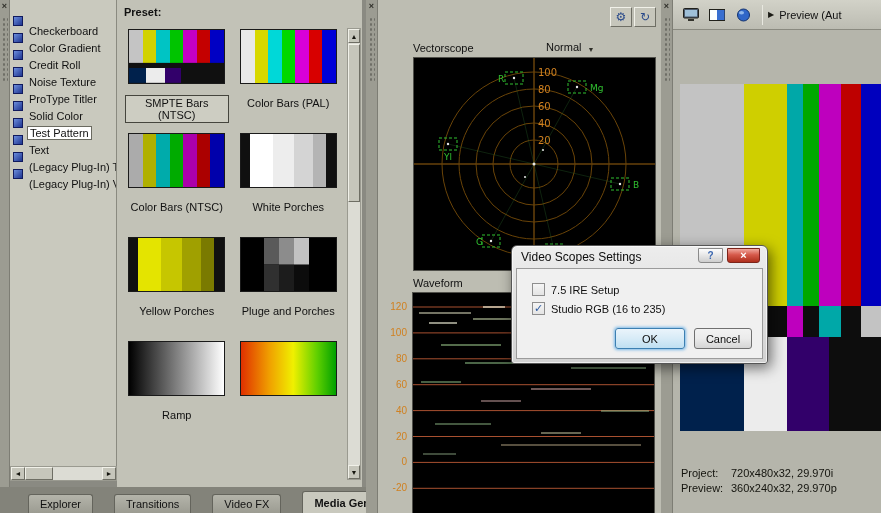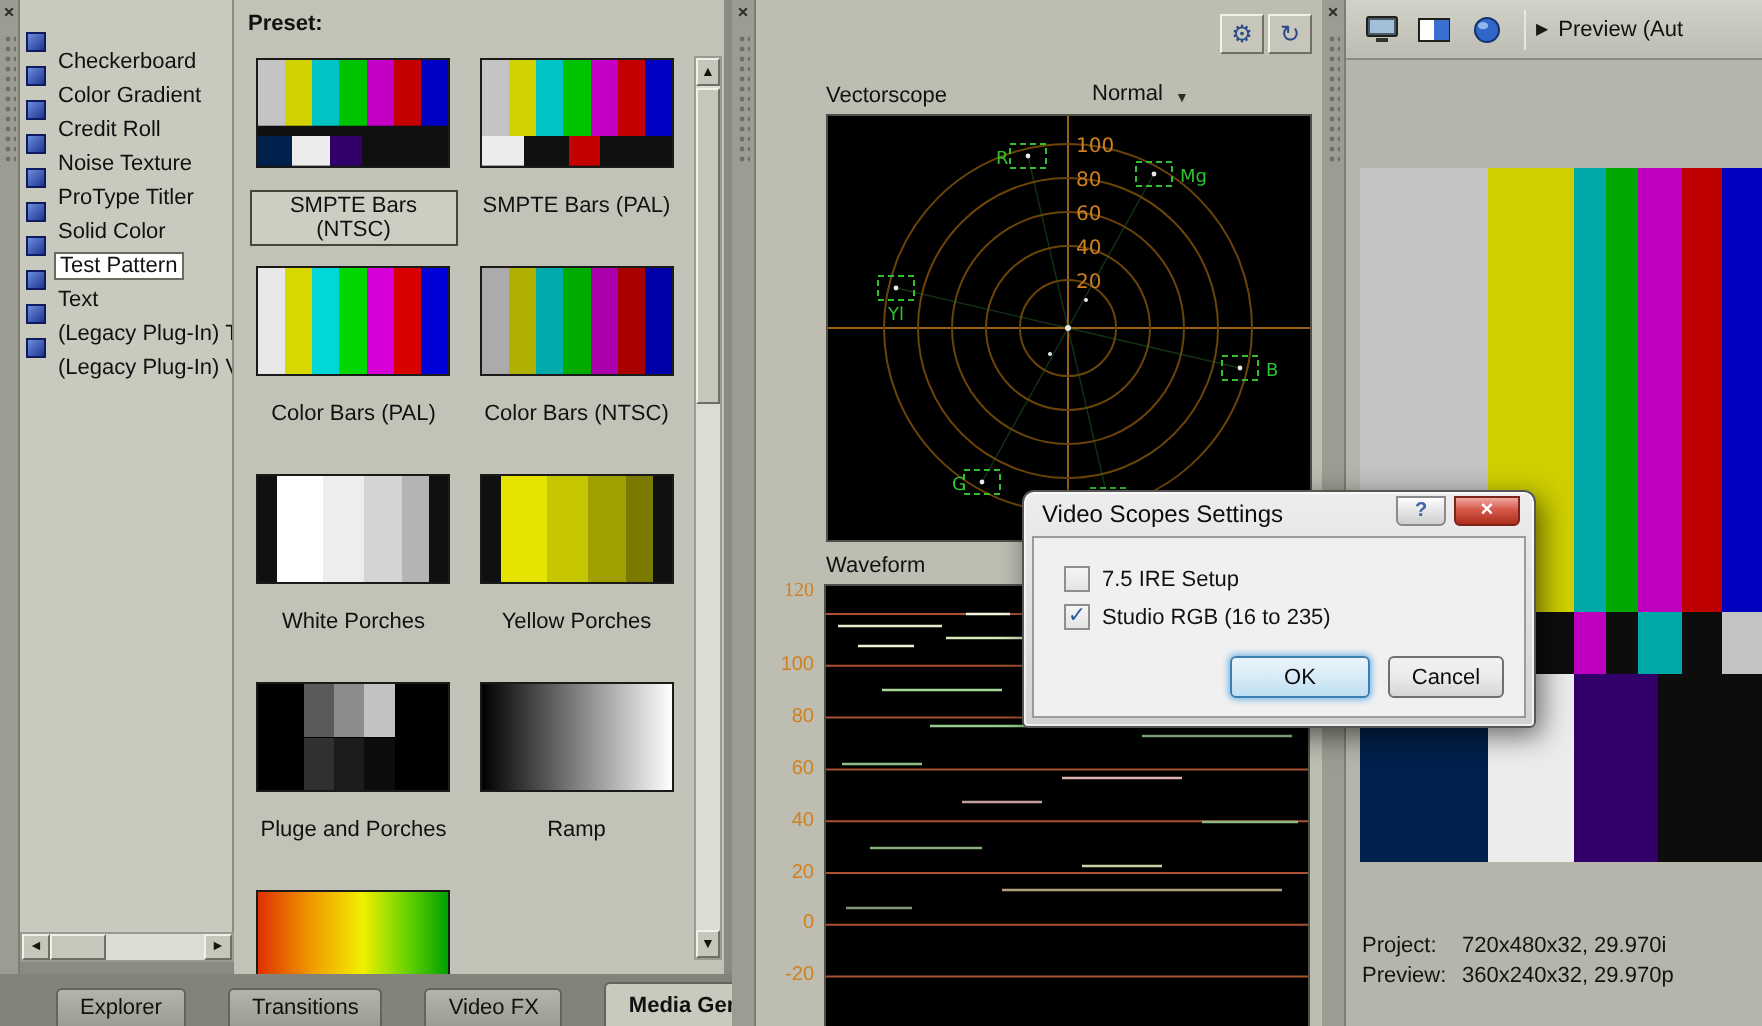--- a/index.html
+++ b/index.html
@@ -186,21 +186,20 @@
   <div class="hscroll">
     <span class="sb-btn">◄</span>
     <span class="sb-thumb-h"></span>
     <span class="sb-btn sb-right">►</span>
   </div>
 
   <div class="preset-panel">
     <div class="preset-title">Preset:</div>
     <div class="preset-grid">
         <div class="preset-cell"><div class="thumb th-smpte-ntsc"></div><div class="preset-label sel">SMPTE Bars (NTSC)</div></div>
-        <div class="preset-cell"><div class="thumb th-smpte-pal"></div><div class="preset-label">SMPTE Bars (PAL)</div></div>
         <div class="preset-cell"><div class="thumb th-bars-pal"></div><div class="preset-label">Color Bars (PAL)</div></div>
         <div class="preset-cell"><div class="thumb th-bars-ntsc"></div><div class="preset-label">Color Bars (NTSC)</div></div>
         <div class="preset-cell"><div class="thumb th-white-porches"></div><div class="preset-label">White Porches</div></div>
         <div class="preset-cell"><div class="thumb th-yellow-porches"></div><div class="preset-label">Yellow Porches</div></div>
         <div class="preset-cell"><div class="thumb th-pluge"></div><div class="preset-label">Pluge and Porches</div></div>
         <div class="preset-cell"><div class="thumb th-ramp"></div><div class="preset-label">Ramp</div></div>
         <div class="preset-cell">
           <div class="thumb th-gradient"></div>
         </div>
       </div>
@@ -284,21 +283,21 @@
             <circle cx="77" cy="183" r="1.2" class="vs-dot"></circle>
           </g>
         <circle class="vs-dot" cx="120" cy="106" r="1.5"></circle>
         <circle class="vs-dot" cx="129" cy="92" r="1"></circle>
         <circle class="vs-dot" cx="111" cy="119" r="1"></circle>
       </svg>
     </div>
 
     <div class="wf-label">Waveform</div>
     <div class="wf-gutter">
-        <div class="wf-scale-label" style="top: 290px; font-family: Liberation Serif, serif;">120</div>
+        <div class="wf-scale-label" style="top: 301px;">120</div>
         <div class="wf-scale-label" style="top: 326.9px;">100</div>
         <div class="wf-scale-label" style="top: 352.8px;">80</div>
         <div class="wf-scale-label" style="top: 378.7px;">60</div>
         <div class="wf-scale-label" style="top: 404.6px;">40</div>
         <div class="wf-scale-label" style="top: 430.5px;">20</div>
         <div class="wf-scale-label" style="top: 456.4px;">0</div>
         <div class="wf-scale-label" style="top: 482.3px;">-20</div>
       </div>
     <div class="wscope">
       <svg width="241" height="219" viewBox="0 0 241 219">

